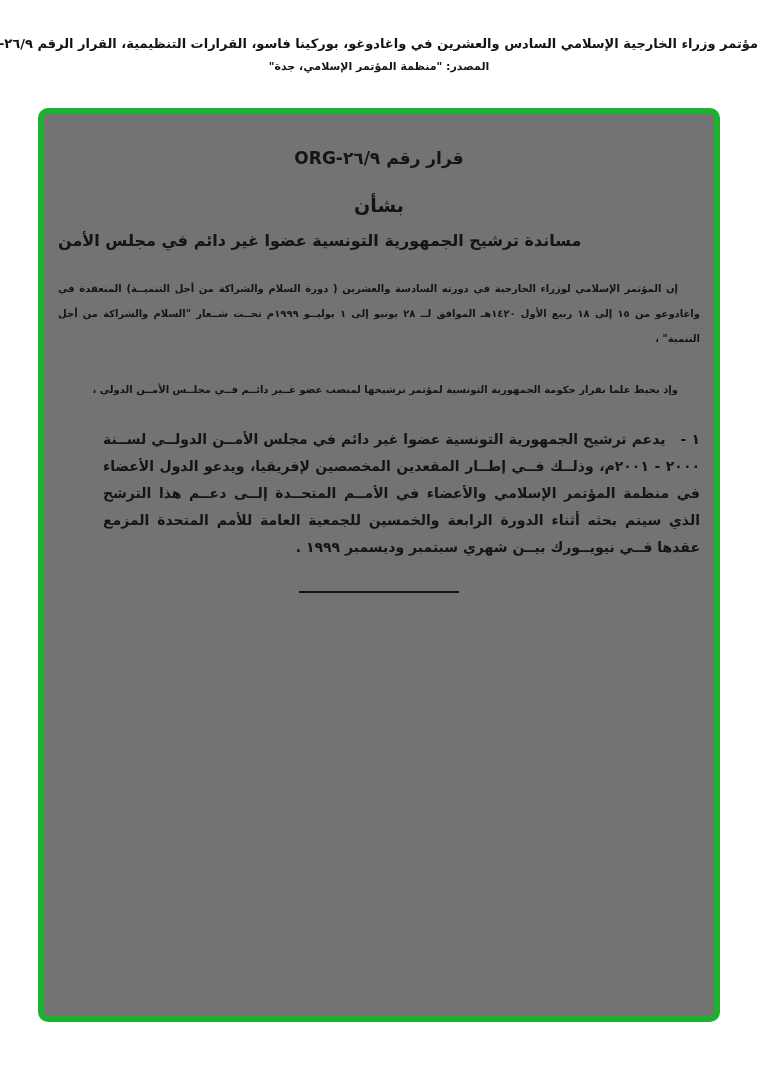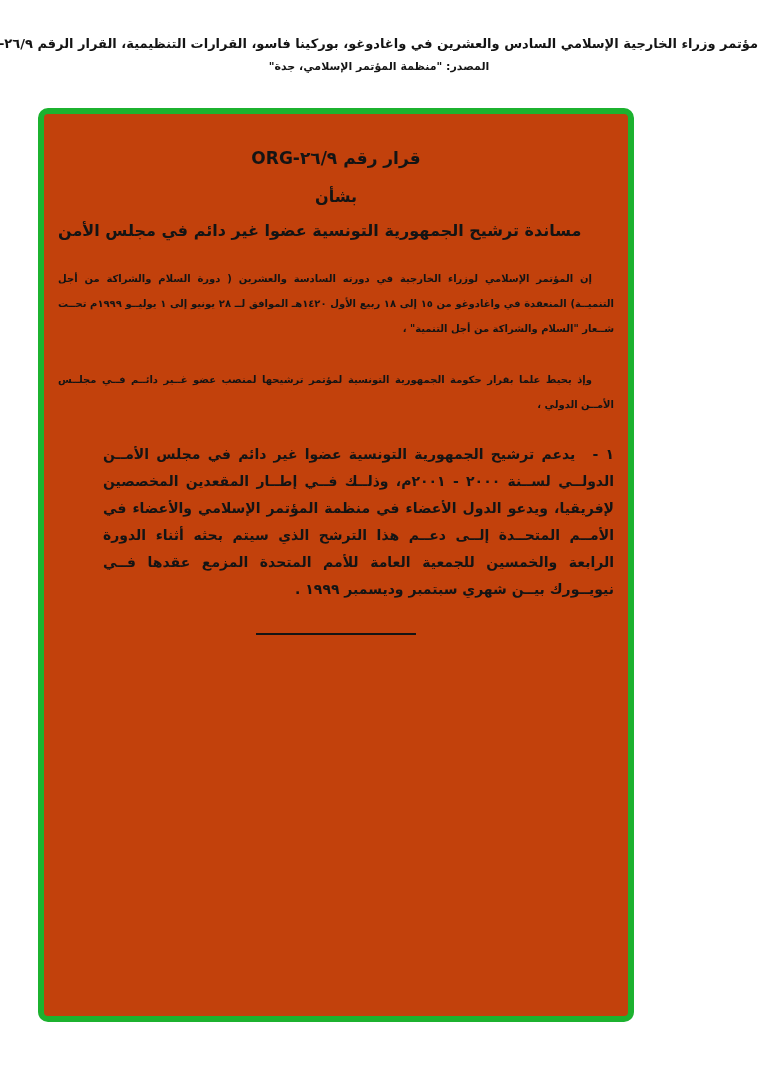--- a/index.html
+++ b/index.html
@@ -28,38 +28,38 @@
   }
   .doc-header .line2 {
     font-size: 11px;
     font-weight: 700;
     margin-top: 9px;
   }
   .frame {
     position: absolute;
     top: 108px;
     left: 38px;
-    width: 596px;
+    width: 682px;
     height: 914px;
     border: 6px solid #1cb22f;
     border-radius: 10px;
     padding: 34px 14px 0 14px;
     direction: rtl;
-    background: #c2410c;
+    background: #737373;
   }
   .title-1 {
     text-align: center;
     font-weight: 700;
     font-size: 17px;
   }
   .title-2 {
     text-align: center;
     font-weight: 700;
-    font-size: 16px;
-    margin-top: 19px;
+    font-size: 19px;
+    margin-top: 26px;
   }
   .title-3 {
     text-align: left;
     font-weight: 700;
     font-size: 16px;
     margin-top: 15px;
   }
   .para {
     font-size: 10px;
     font-weight: 700;

